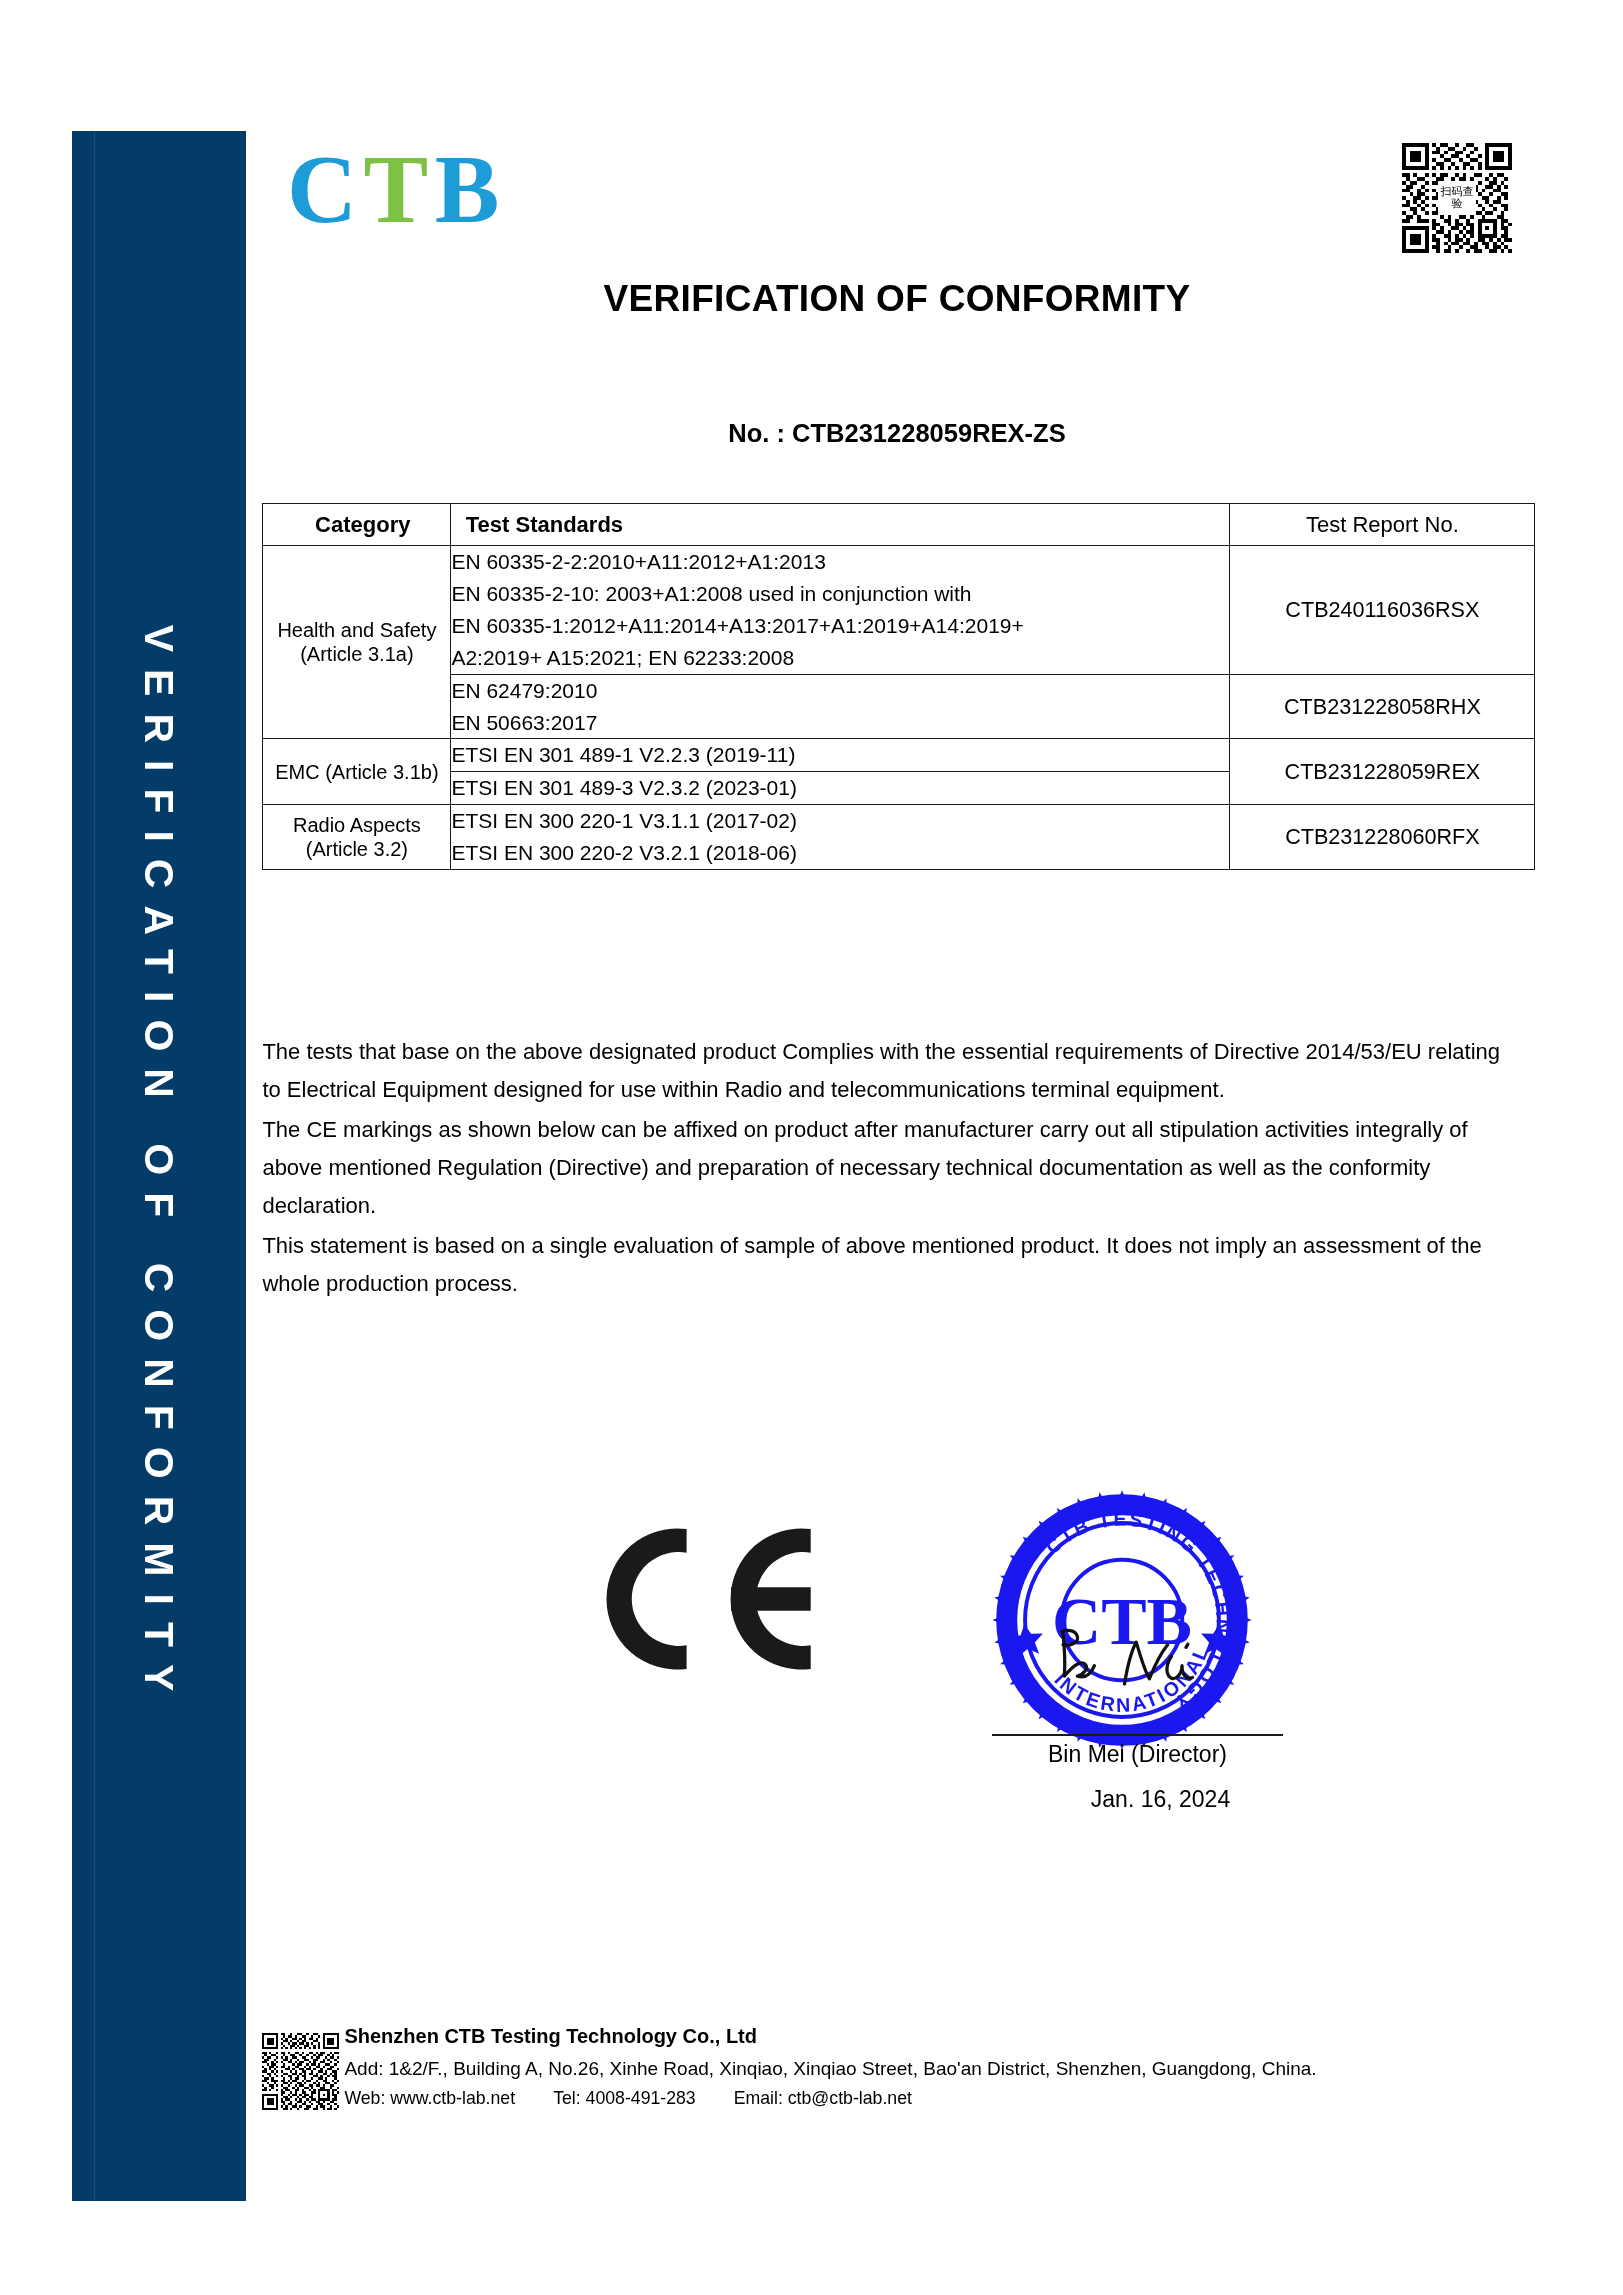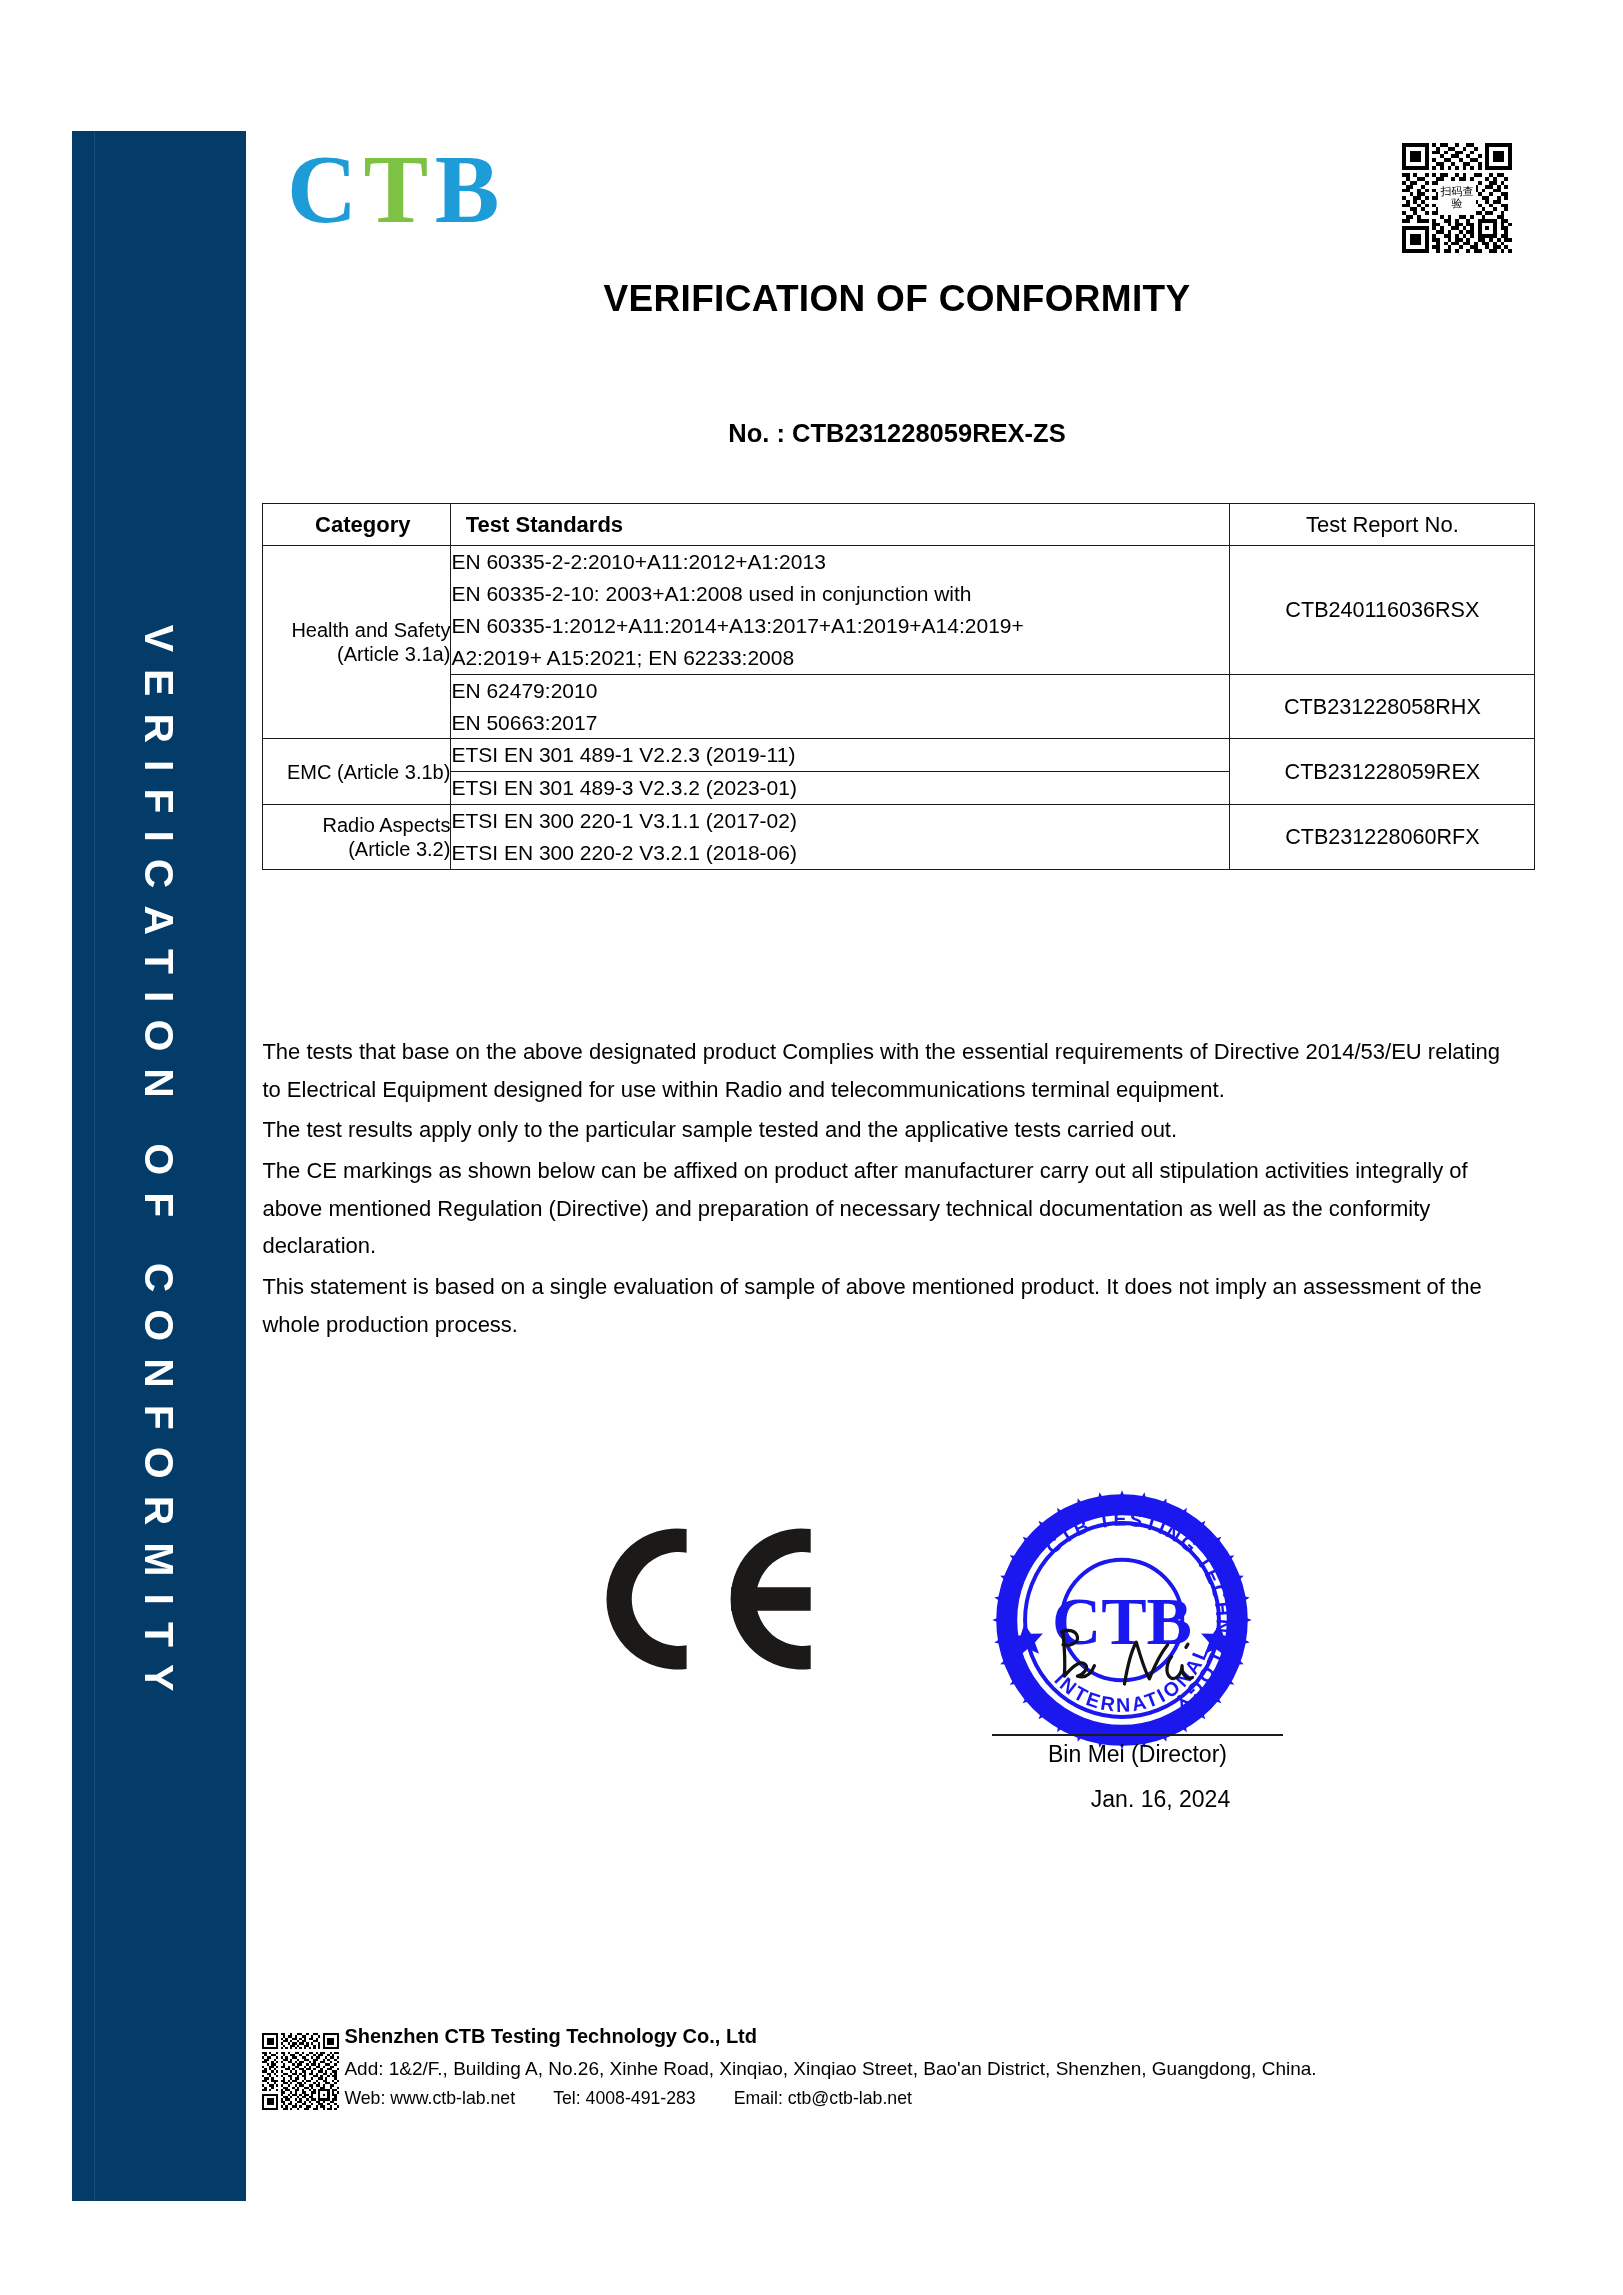--- a/index.html
+++ b/index.html
@@ -93,21 +93,21 @@
     font-weight:400;
   }
   #std-table .hdr{
     height:41px;font-size:22px;
   }
   #std-table .hdr-cat{padding-left:11.8px;text-align:center;font-weight:700;}
   #std-table .hdr-std{padding-left:14.4px;text-align:left;font-weight:700;}
   #std-table .hdr-rep{text-align:center;font-weight:400;}
   td.cat{
     font-size:20px;font-weight:700;line-height:1.22;
-    padding:5.2px 6.5px 5.2px 11.8px;text-align:right;
+    padding:5.2px 6.5px 5.2px 11.8px;text-align:center;
   }
   td.std{
     font-size:21px;line-height:1.52;
     padding:6.5px 9.2px 6.5px 14.4px;text-align:left;
   }
   td.rep{
     font-size:21.6px;text-align:center;
   }
   .std-lines div{white-space:nowrap;}
 
@@ -484,21 +484,20 @@
             <div>ETSI EN 300 220-2 V3.2.1 (2018-06)</div>
           </div>
         </td>
         <td class="rep">CTB231228060RFX</td>
       </tr>
     </tbody>
   </table>
 
   <div id="body-text">
     <p>The tests that base on the above designated product Complies with the essential requirements of Directive 2014/53/EU relating to Electrical Equipment designed for use within Radio and telecommunications terminal equipment.</p>
-    <p>The test results apply only to the particular sample tested and the applicative tests carried out.</p>
     <p>The CE markings as shown below can be affixed on product after manufacturer carry out all stipulation activities integrally of above mentioned Regulation (Directive) and preparation of necessary technical documentation as well as the conformity declaration.</p>
     <p>This statement is based on a single evaluation of sample of above mentioned product. It does not imply an assessment of the whole production process.</p>
   </div>
 
   <div id="ce-mark">
     <svg width="209" height="164" viewBox="0 0 320 250">
 
       <path d="M128 18 A108 108 0 1 0 128 232 L128 196 A72 72 0 1 1 128 54 Z" fill="#1b1a18"></path>
 
       <path d="M318 18 A108 108 0 1 0 318 232 L318 196 A72 72 0 1 1 318 54 Z" fill="#1b1a18"></path>

